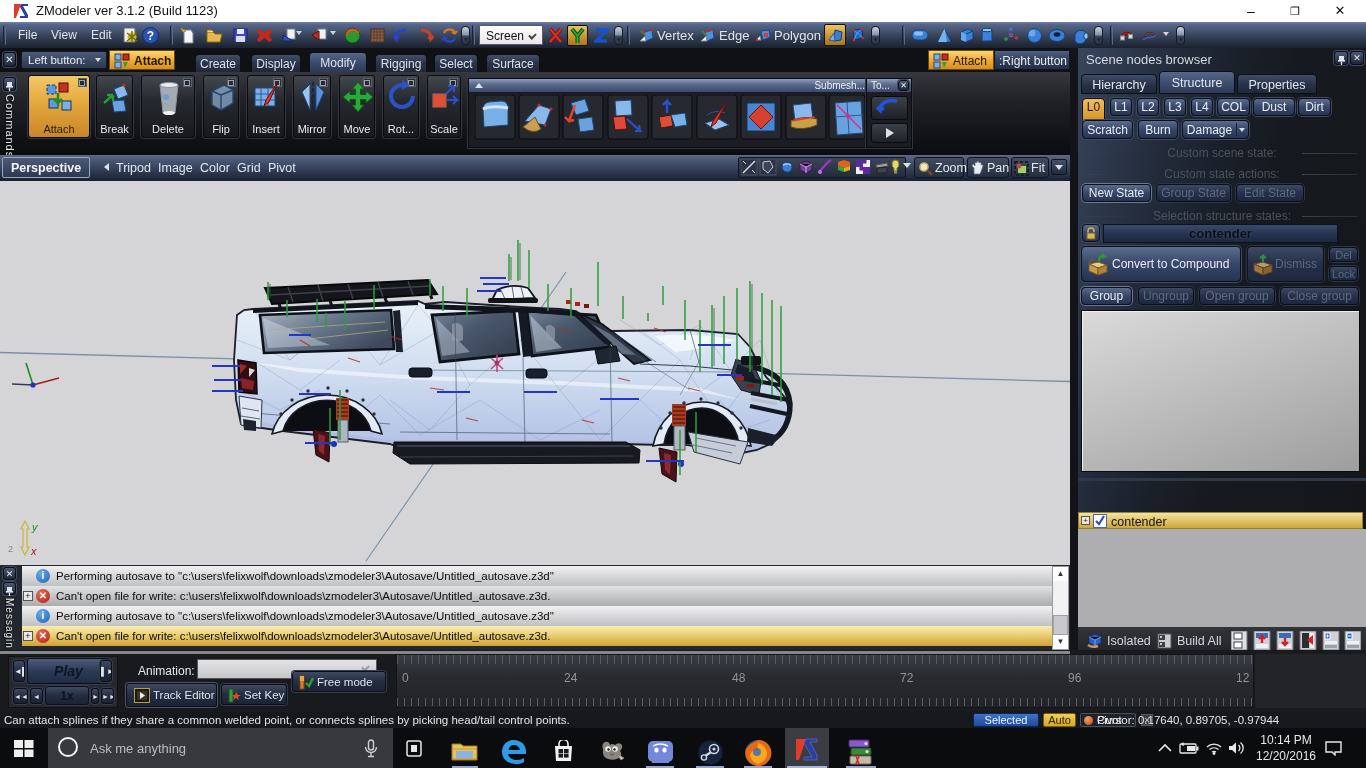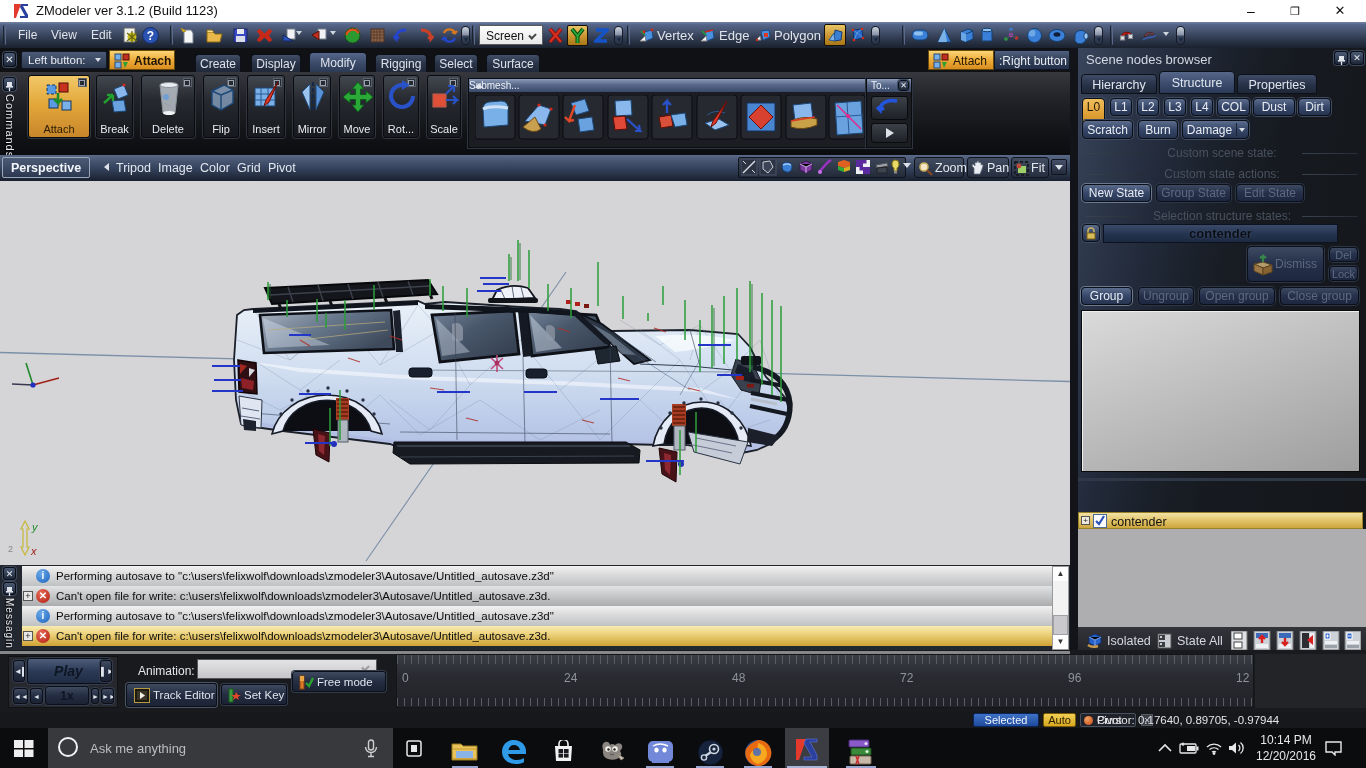--- a/index.html
+++ b/index.html
@@ -33,21 +33,21 @@
 .vlabel { position:absolute; color:#e6e9ee; font-size:11px; writing-mode:vertical-rl; letter-spacing:1px; text-shadow:1px 1px 1px #000; }
 .cmdbtn { position:absolute; top:3px; height:63px; background:linear-gradient(180deg,#43474f,#26292f 40%,#17191e); border:1px solid #0a0b0e; box-shadow:0 0 0 1px #303540; border-radius:3px; }
 .cmdbtn .lbl { position:absolute; bottom:2px; width:100%; text-align:center; font-size:11px; color:#e8ebf0; }
 .cmdbtn.active { background:linear-gradient(180deg,#f2c869,#e3a83b 45%,#c8862a); }
 .cmdbtn.active .lbl { color:#2a1d04; }
 .corner { position:absolute; top:2px; right:2px; width:9px; height:9px; background:#262b33; border:1px solid #59606c; }
 .corner:after { content:""; position:absolute; right:1px; top:1px; width:4px; height:4px; border:1px solid #9aa2ae; }
 
 
 .fpanel { position:absolute; background:#1b1d22; border:1px solid #0a0c10; box-shadow:0 0 0 1px #2e3440; }
-.fpanel .ptitle { height:13px; background:linear-gradient(180deg,#8c9cb8,#57688a 45%,#3a4a6a); color:#eef1f6; font-size:10px; text-align:left; line-height:13px; }
+.fpanel .ptitle { height:13px; background:linear-gradient(180deg,#8c9cb8,#57688a 45%,#3a4a6a); color:#eef1f6; font-size:10px; text-align:right; line-height:13px; }
 
 
 #perspbar { left:0; top:155px; width:1070px; height:26px; background:linear-gradient(180deg,#5a6a88 0%,#46536e 25%,#33405a 55%,#1f2838 90%,#182030 100%); }
 #perspbar .ptab { position:absolute; left:2px; top:2px; width:88px; height:21px; background:linear-gradient(180deg,#4c5b76,#2c3850); border:1px solid #9aa6ba; border-radius:2px; color:#f2f5fa; font-weight:bold; font-size:12.5px; text-align:center; line-height:20px; }
 #perspbar .pm { position:absolute; top:6px; font-size:12.5px; color:#e3e8ef; }
 
 
 #viewport { left:0; top:181px; width:1070px; height:384px; background:#d5d4d6; }
 
 
@@ -797,20 +797,28 @@
   <div class="rsep" style="top:119px">Custom state actions:</div>
   <div class="rbtn" style="left:4px;top:136px;width:69px;height:18px;line-height:17px;box-shadow:0 0 0 1px #6a7890">New State</div>
   <div class="rbtn dis" style="left:78px;top:136px;width:75px;height:18px;line-height:17px">Group State</div>
   <div class="rbtn dis" style="left:158px;top:136px;width:68px;height:18px;line-height:17px">Edit State</div>
   <div class="rsep" style="top:161px">Selection structure states:</div>
   <div class="rbtn" style="left:4px;top:176px;width:18px;height:18px"><svg width="12" height="13" viewBox="0 0 12 13" style="margin-top:2px">
           <path d="M3,6 L3,4 A3,3 0 0 1 9,4 L9,5" fill="none" stroke="#c8b060" stroke-width="1.6"></path>
           <rect x="2" y="6" width="8" height="6" fill="#d8bc5a" stroke="#7a6218"></rect>
         </svg></div>
   <div class="abs" style="left:25px;top:176px;width:235px;height:19px;background:linear-gradient(180deg,#3a4a68,#243350 55%,#1c2940);border:1px solid #0c1220;color:#0c0f16;font-size:13px;text-align:center;line-height:18px;color:#0a0d14;font-weight:bold;text-shadow:0 0 2px #4a5a78">contender</div>
+  <div class="rbtn" style="left:3px;top:198px;width:160px;height:36px;font-size:12px;line-height:34px;padding-left:30px;text-align:left">Convert to Compound
+    <svg style="position:absolute;left:4px;top:7px" width="24" height="22" viewBox="0 0 24 22">
+          <path d="M3,10 L12,8 L21,11 L12,14 Z" fill="#e8c887" stroke="#7a5a1e"></path>
+          <path d="M3,10 L3,17 L12,21 L12,14 Z" fill="#c89a4e" stroke="#7a5a1e"></path>
+          <path d="M12,21 L21,18 L21,11 L12,14 Z" fill="#b0823a" stroke="#7a5a1e"></path>
+          <path d="M2,9 L8,5 M12,8 L5,4" stroke="#7a5a1e"></path>
+          <path d="M13,7 Q13,1 18,2 L16,0 M18,2 L16,4" stroke="#2a9a30" stroke-width="2.4" fill="none"></path>
+        </svg></div>
   <div class="rbtn dis" style="left:169px;top:198px;width:77px;height:36px;font-size:12px;line-height:34px;padding-left:27px;text-align:left">Dismiss
     <svg style="position:absolute;left:3px;top:7px;opacity:0.8" width="24" height="22" viewBox="0 0 24 22">
           <path d="M3,10 L12,8 L21,11 L12,14 Z" fill="#d8b877" stroke="#6a4a16"></path>
           <path d="M3,10 L3,17 L12,21 L12,14 Z" fill="#b88a44" stroke="#6a4a16"></path>
           <path d="M12,21 L21,18 L21,11 L12,14 Z" fill="#a0722e" stroke="#6a4a16"></path>
           <path d="M12,8 L12,2 L9,4 M12,2 L15,4" stroke="#3a9a48" stroke-width="2.2" fill="none"></path>
         </svg></div>
   <div class="rbtn dis" style="left:251px;top:199px;width:29px;height:15px;font-size:11px;line-height:14px">Del</div>
   <div class="rbtn dis" style="left:251px;top:218px;width:29px;height:15px;font-size:11px;line-height:14px">Lock</div>
   <div class="rbtn" style="left:3px;top:239px;width:51px;height:18px;line-height:17px;box-shadow:0 0 0 1px #6a7890">Group</div>
@@ -835,21 +843,21 @@
           <path d="M2,13 Q6,16 12,14" stroke="#c89a50" stroke-width="2.4" fill="none"></path>
         </svg>
     <span class="abs" style="left:29px;top:7px;font-size:12.5px;color:#d4d8de">Isolated</span>
     <svg style="position:absolute;left:79px;top:6px" width="15" height="16" viewBox="0 0 15 16">
           <rect x="1" y="1" width="13" height="14" fill="linear-gradient(#fff,#888)" fill-opacity="1" style="fill:#c8ccd2" stroke="#555"></rect>
           <rect x="2" y="2" width="6" height="5" fill="#3c3e44"></rect>
           <rect x="2" y="9" width="6" height="5" fill="#3c3e44"></rect>
           <circle cx="4" cy="4" r="1" fill="#fff"></circle>
           <circle cx="4" cy="11" r="1" fill="#fff"></circle>
         </svg>
-    <span class="abs" style="left:99px;top:7px;font-size:12.5px;color:#d4d8de">State All</span>
+    <span class="abs" style="left:99px;top:7px;font-size:12.5px;color:#d4d8de">Build All</span>
     <svg style="position:absolute;left:153px;top:4px" width="130" height="19" viewBox="0 0 130 19">
       <g>
             <rect x="0" y="0" width="16" height="19" fill="#dde1e6" stroke="#777"></rect>
             <rect x="3" y="2" width="8" height="6" fill="#fdfdfd" stroke="#444"></rect>
             <rect x="3" y="11" width="8" height="6" fill="#fdfdfd" stroke="#444"></rect>
           </g>
       <g transform="translate(23,0)">
             <rect x="0" y="0" width="16" height="19" fill="#cdd2d8" stroke="#777"></rect>
             <rect x="2" y="2" width="12" height="5" fill="#3a6ab8"></rect>
             <rect x="2" y="13" width="12" height="4" fill="#eef0f4"></rect>
@@ -964,20 +972,21 @@
     <div class="abs" style="left:167px;top:16px;font-size:12px;color:#8e939a">24</div>
     <div class="abs" style="left:335px;top:16px;font-size:12px;color:#8e939a">48</div>
     <div class="abs" style="left:503px;top:16px;font-size:12px;color:#8e939a">72</div>
     <div class="abs" style="left:671px;top:16px;font-size:12px;color:#8e939a">96</div>
     <div class="abs" style="left:839px;top:16px;font-size:12px;color:#8e939a">12</div>
   </div>
   <div class="abs" style="left:1255px;top:4px;width:111px;height:54px;background:#232428"></div>
 </div>
 
 <div id="statusbar" class="abs">
+  <div class="abs" style="left:4px;top:2px">Can attach splines if they share a common welded point, or connects splines by picking head/tail control points.</div>
   <div class="abs" style="left:973px;top:1px;width:66px;height:14px;background:linear-gradient(180deg,#3e72c8,#1e4a9a);border:1px solid #0c2456;border-radius:2px;text-align:center;font-size:11px;color:#f0f4fa">Selected</div>
   <div class="abs" style="left:1043px;top:1px;width:33px;height:14px;background:linear-gradient(180deg,#f0cf55,#d8a820);border:1px solid #7a5c08;border-radius:2px;text-align:center;font-size:11px;color:#2a1d03">Auto</div>
   <div class="abs" style="left:1080px;top:1px;width:56px;height:14px;background:#20222a;border:1px solid #4a5262;border-radius:2px;font-size:11px;color:#e8eaee;padding-left:16px">Pivot<span style="position:absolute;left:3px;top:2px;width:9px;height:9px;border-radius:50%;background:radial-gradient(circle at 35% 30%,#f0a060,#c84818)"></span></div>
   <div class="abs" style="left:1141px;top:2px;width:12px;height:12px;background:#3a3d44;border:1px solid #565a64;color:#c8ccd4;font-size:8px;text-align:center;line-height:11px">✕</div>
   <div class="abs" style="left:1097px;top:2px">Cursor: 0.17640, 0.89705, -0.97944</div>
 </div>
 
 <div id="taskbar" class="abs">
   <svg class="abs" style="left:14px;top:12px" width="20" height="17" viewBox="0 0 20 17">
         <rect x="0" y="0" width="9" height="8" fill="#eee"></rect>

